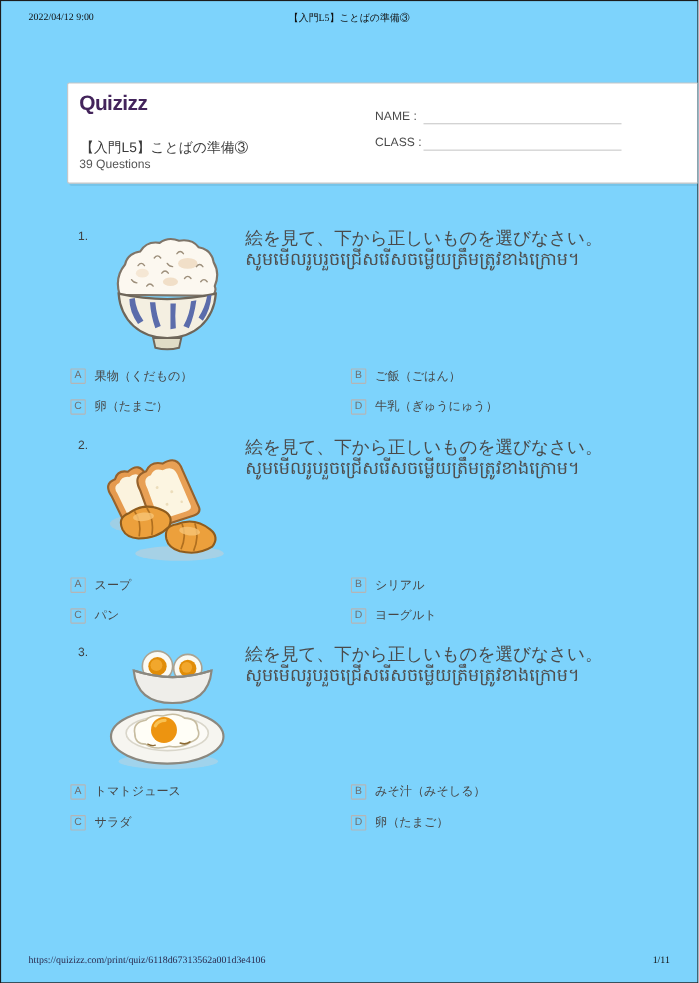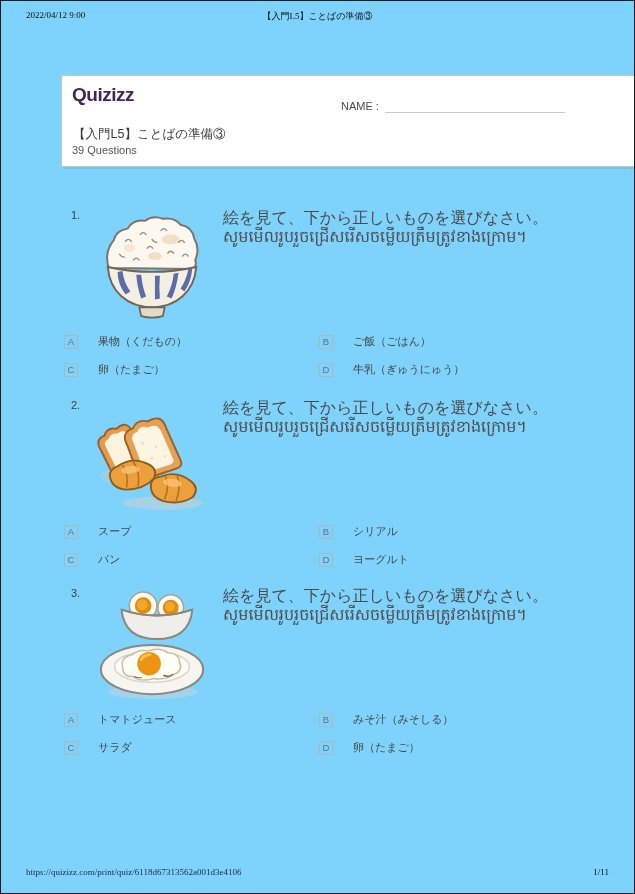--- a/index.html
+++ b/index.html
@@ -36,41 +36,45 @@
   .qblock{position:absolute;left:0;width:635px;height:188px;}
   .q-num{position:absolute;left:70px;top:3px;font-size:11px;color:#3f3f3f;}
   .q-img{position:absolute;left:95px;top:2px;}
   .q-text{position:absolute;left:222px;top:2px;width:336px;font-size:16px;line-height:19px;color:#4a4a4a;}
   .q-text .km{color:#4f4f4f;}
   .opt{position:absolute;display:flex;align-items:center;}
   .opt-box{
     width:14px;height:14px;box-sizing:border-box;border:1px solid #b5b5b5;border-radius:1px;
     font-size:9.5px;color:#6f6f6f;display:flex;align-items:center;justify-content:center;flex:none;
   }
-  .opt-label{margin-left:20px;font-size:11px;color:#474747;white-space:nowrap;}
+  .opt-label{margin-left:8px;font-size:11px;color:#474747;white-space:nowrap;}
   .pos-a{left:63px;top:128px;}
   .pos-b{left:318px;top:128px;}
   .pos-c{left:63px;top:156px;}
   .pos-d{left:318px;top:156px;}
 </style>
 </head>
 <body>
 
 <div class="page">
 
   <div class="ph-date">2022/04/12 9:00</div>
   <div class="ph-title">【入門L5】ことばの準備③</div>
 
   <div class="info-box">
     <div class="logo">Quizizz</div>
     <div class="quiz-title">【入門L5】ことばの準備③</div>
     <div class="quiz-count">39 Questions</div>
     <div class="fields">
       <div class="field-row">
         <span class="field-label">NAME :</span>
+        <span class="field-line"></span>
+      </div>
+      <div class="field-row">
+        <span class="field-label">CLASS :</span>
         <span class="field-line"></span>
       </div>
     </div>
   </div>
 
   <div class="qblock" style="top:205px;">
     <div class="q-num">1.</div>
     <svg class="q-img" width="113" height="115" viewBox="0 0 115 115">
       <path d="M13,60 Q8,44 18,32 Q20,22 32,20 Q38,10 50,12 Q58,6 68,10 Q80,8 86,16 Q98,18 100,30 Q106,40 101,52 Q103,57 99,61 L13,60 Z" fill="#fcf8f0" stroke="#7e7468" stroke-width="2"></path>
       <ellipse cx="76" cy="31" rx="9" ry="5" fill="#f1dfc8"></ellipse>

